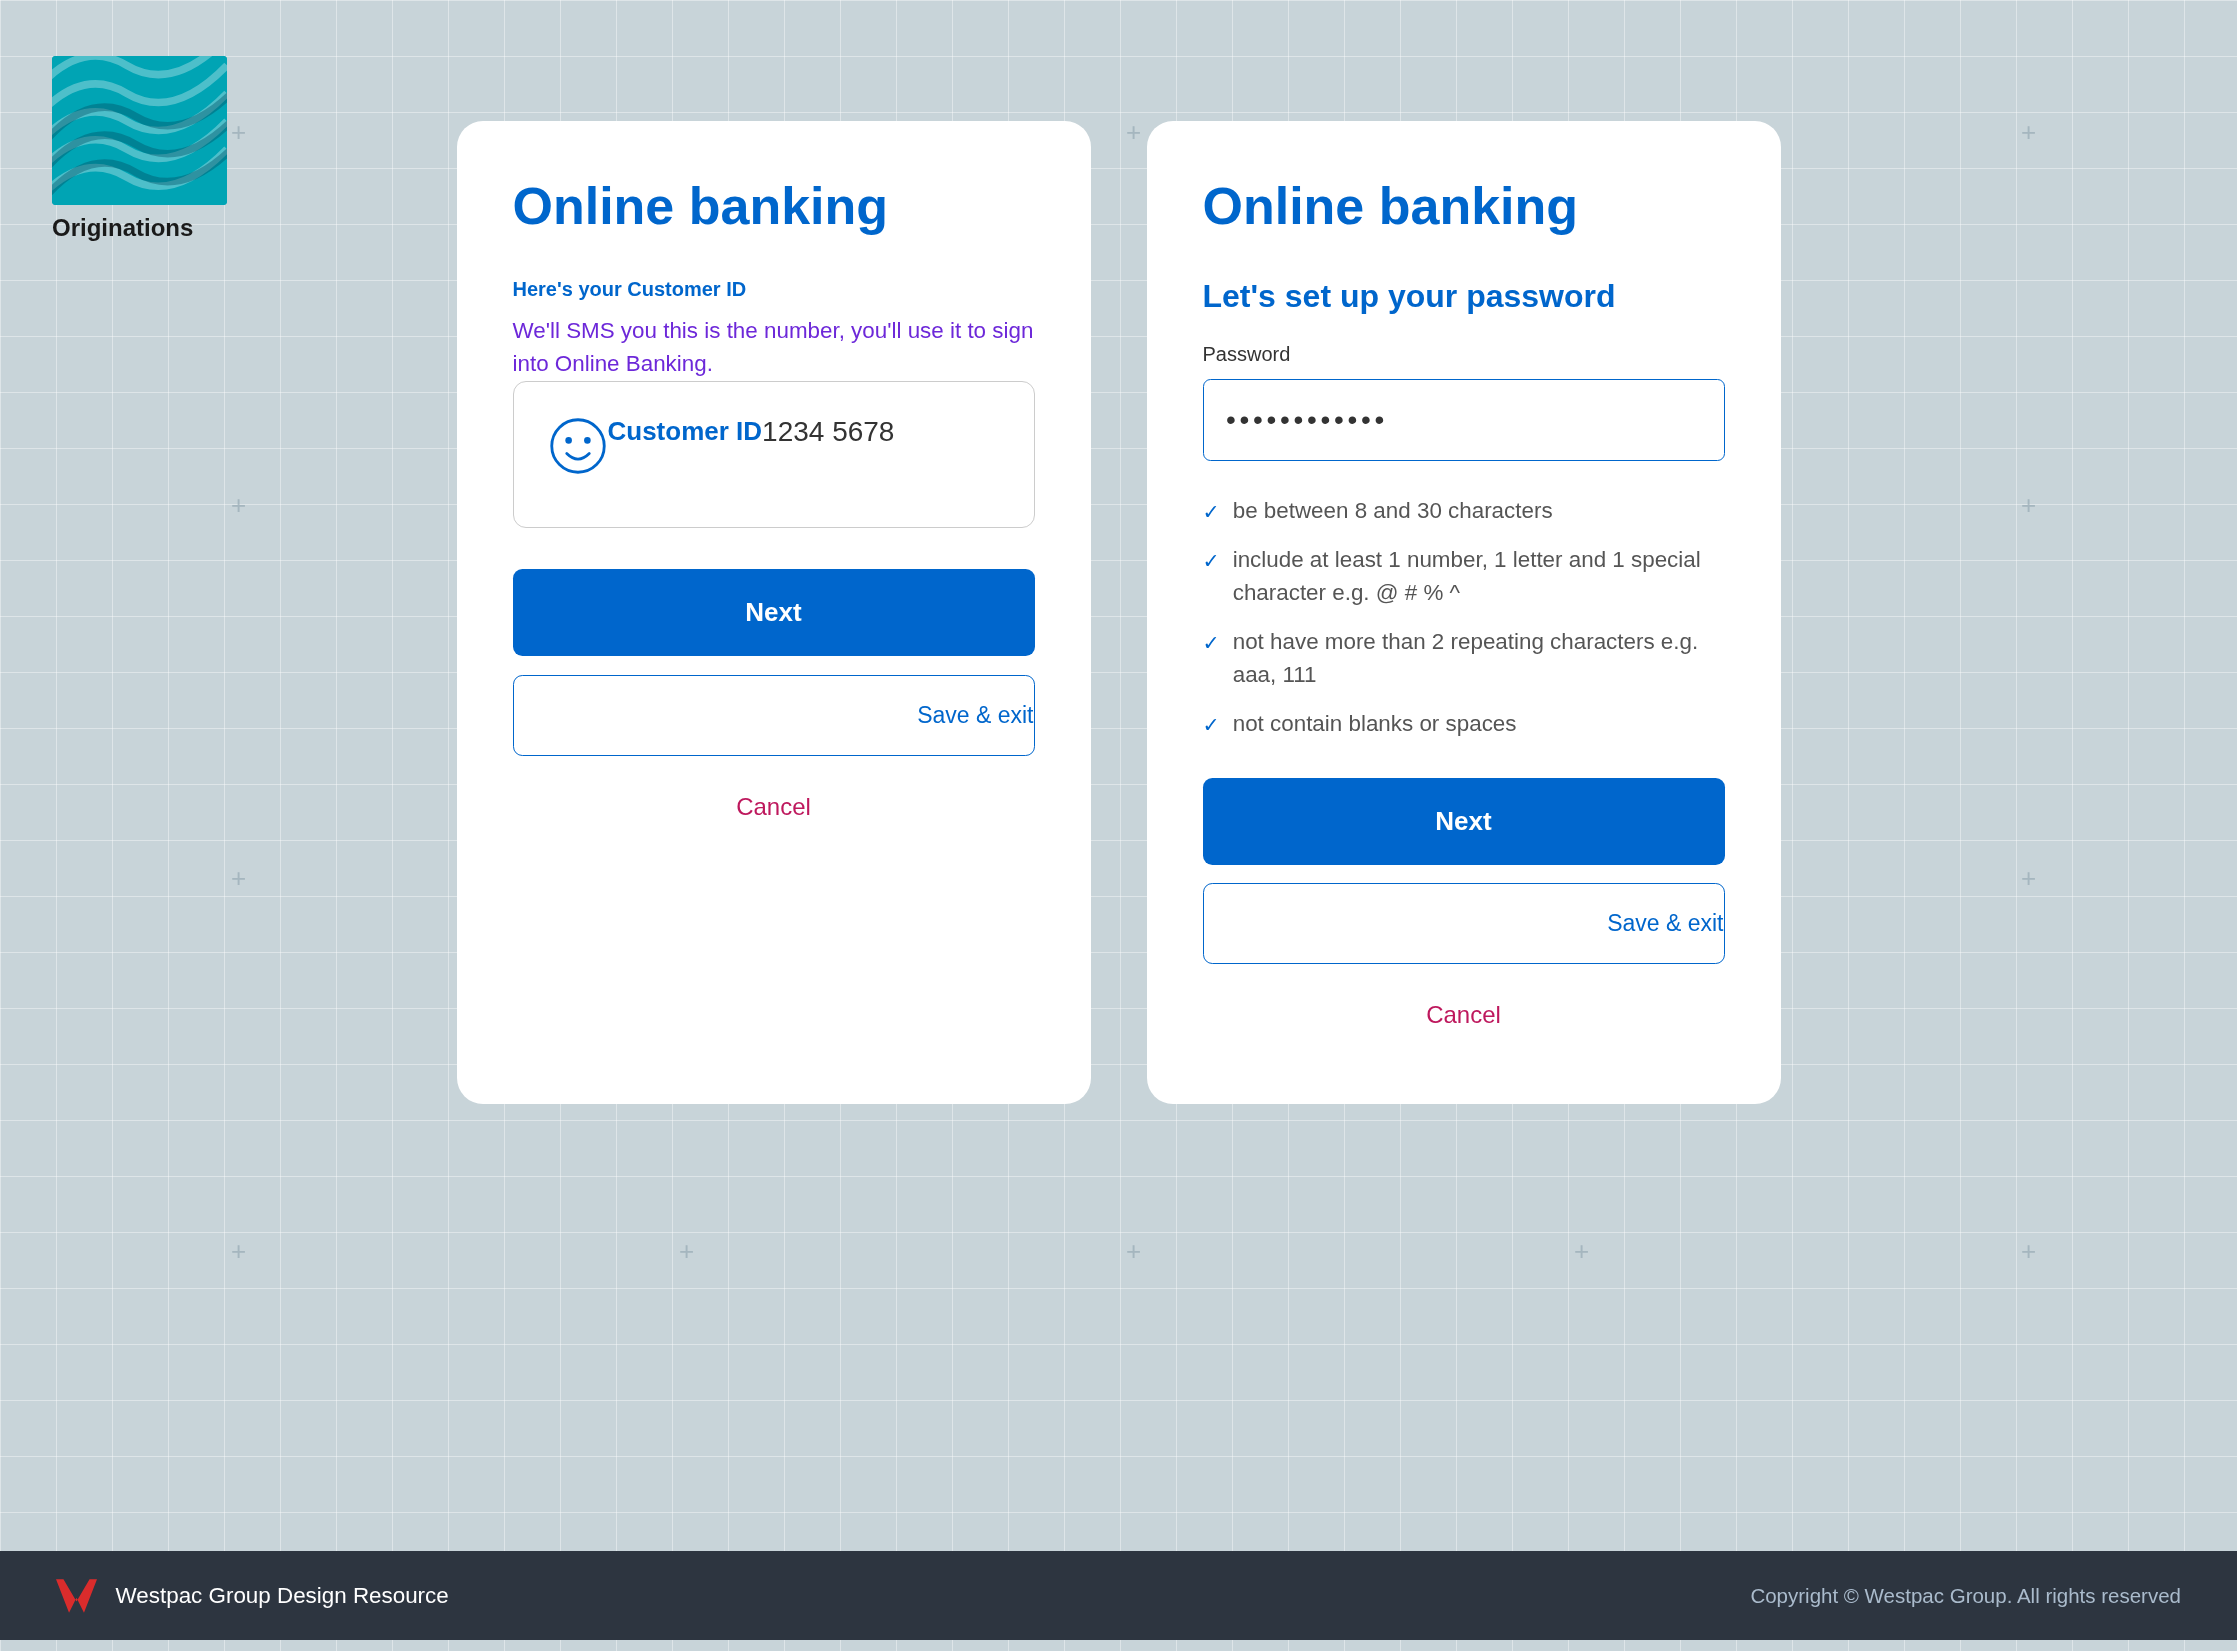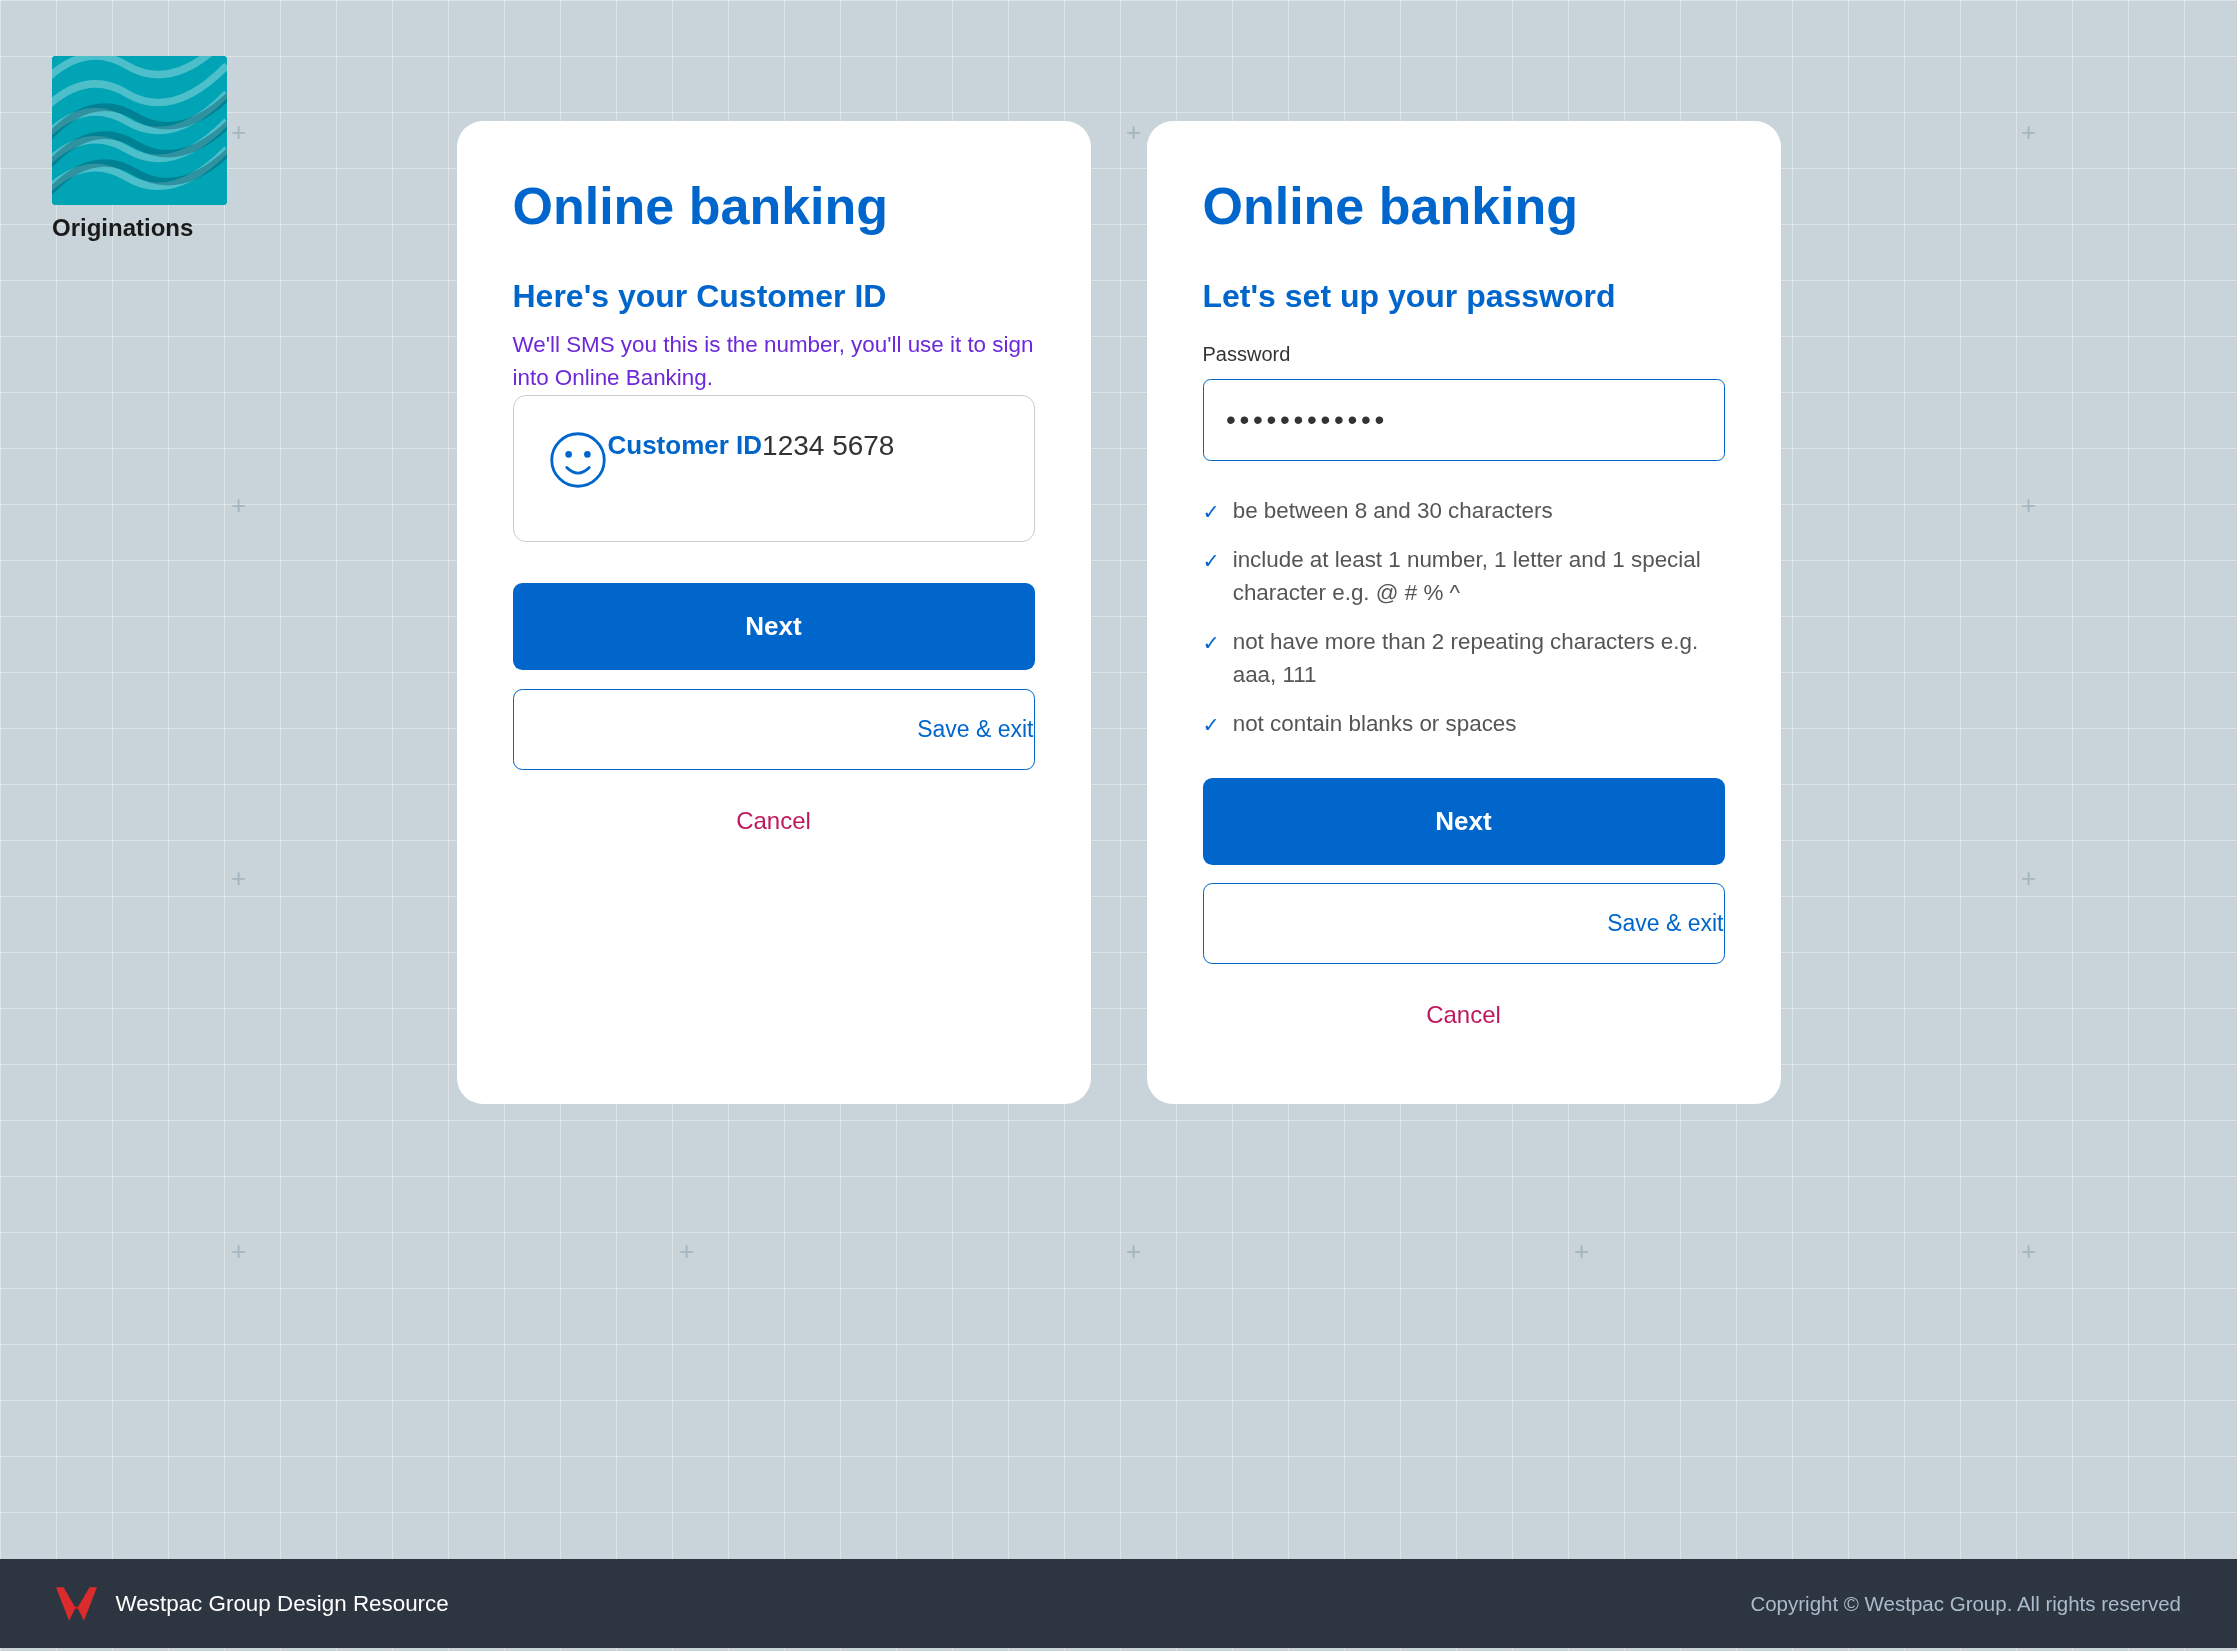--- a/index.html
+++ b/index.html
@@ -81,21 +81,21 @@
     .card-title {
       font-size: 52px;
       font-weight: 700;
       color: #0066cc;
       margin-bottom: 41px;
       line-height: 1.15;
     }
 
     
     .section-heading {
-      font-size: 32px;
+      font-size: 20px;
       font-weight: 600;
       color: #0066cc;
       margin-bottom: 13px;
     }
 
     .section-desc {
       font-size: 22.4px;
       color: #6d28d9;
       line-height: 1.5;
     }
@@ -217,21 +217,21 @@
     .setup-heading {
       font-size: 32px;
       font-weight: 700;
       color: #0066cc;
       margin-bottom: 28px;
     }
 
     
     .footer {
       position: absolute;
-      bottom: 4px;
+      bottom: 12px;
       left: 0;
       right: 0;
       height: 89px;
       background: #2d3540;
       display: flex;
       align-items: center;
       justify-content: space-between;
       padding: 0 56px;
       text-align: center;
     }

